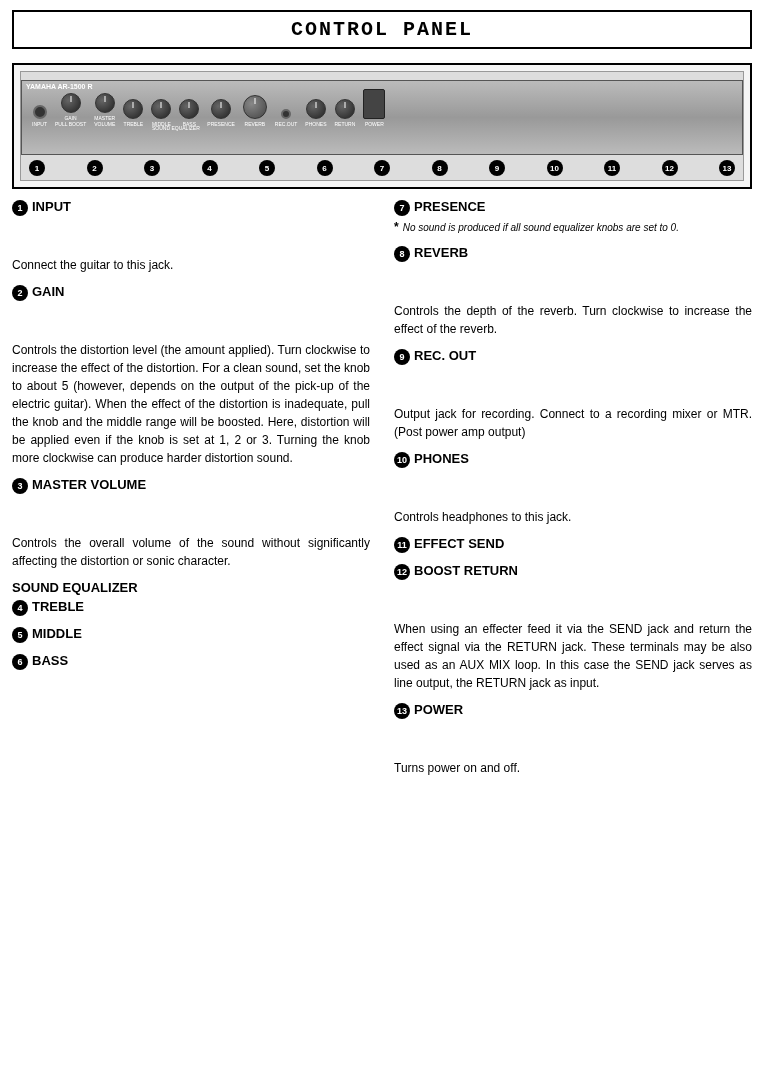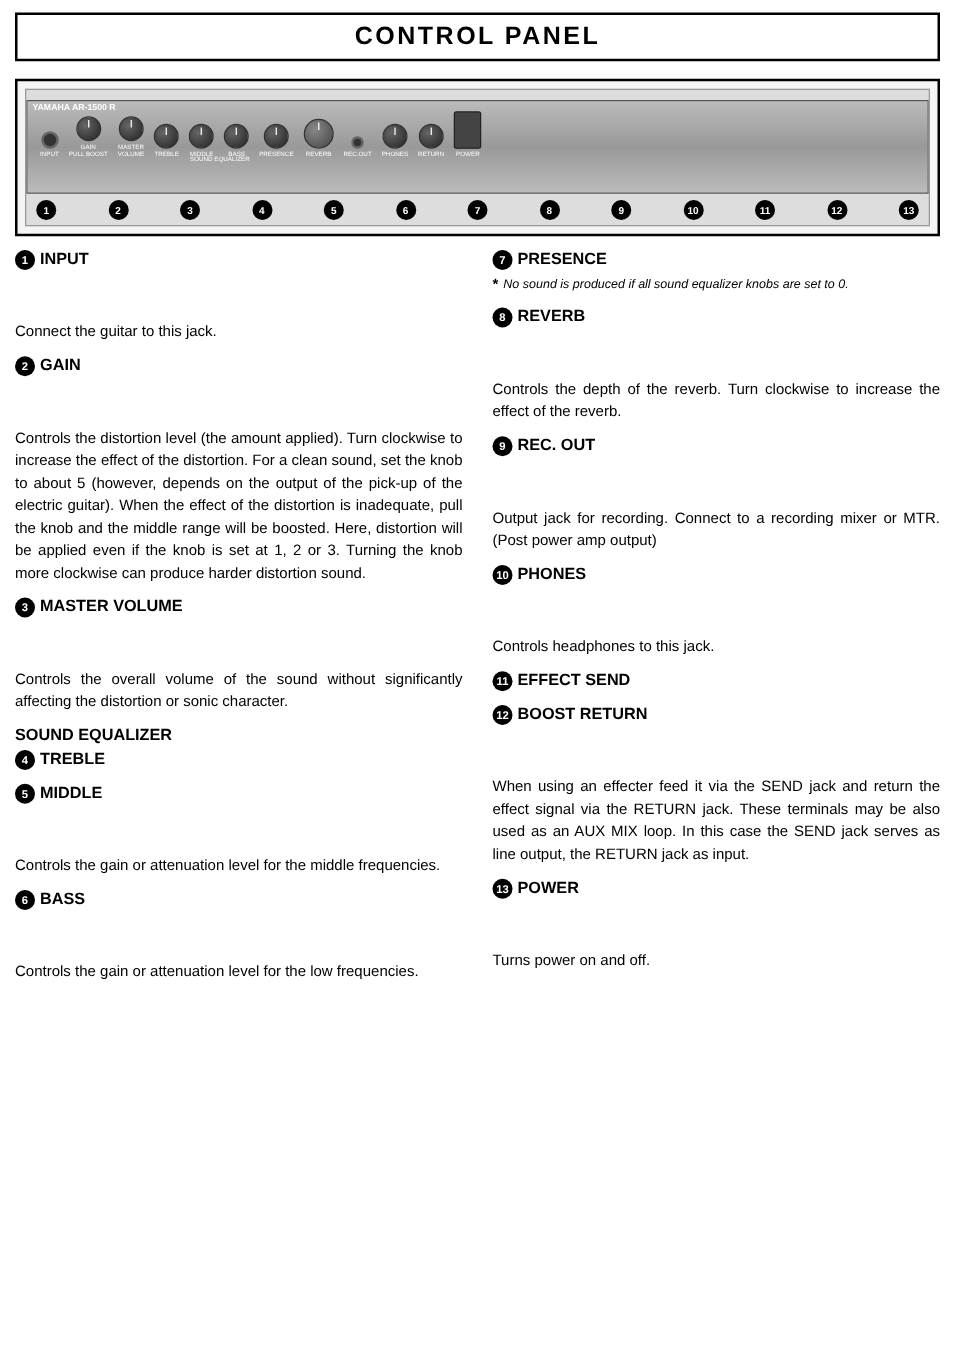--- a/index.html
+++ b/index.html
@@ -10,20 +10,21 @@
       font-family: Arial, Helvetica, sans-serif;
       font-size: 13px;
       color: #000;
     }
 
     .page-title-bar {
       border: 2px solid #000;
       text-align: center;
       padding: 6px 0;
       margin: 10px 12px 14px 12px;
+      font-family: Liberation Mono, monospace;
     }
     .page-title-bar h1 {
       font-size: 20px;
       font-weight: bold;
       letter-spacing: 2px;
     }
 
     .panel-image-container {
       border: 2px solid #000;
       margin: 0 12px 10px 12px;
@@ -313,29 +314,27 @@
         <span class="circle-num">4</span>
         <span class="section-title">TREBLE</span>
       </div>
     </div>
 
     <div class="section">
       <div class="section-header">
         <span class="circle-num">5</span>
         <span class="section-title">MIDDLE</span>
       </div>
-      <div class="section-body">Controls the gain or attenuation level for the middle frequencies.</div>
     </div>
 
     <div class="section">
       <div class="section-header">
         <span class="circle-num">6</span>
         <span class="section-title">BASS</span>
       </div>
-      <div class="section-body">Controls the gain or attenuation level for the low frequencies.</div>
     </div>
 
   </div>
 
   <div class="col-right">
 
     <div class="section">
       <div class="section-header">
         <span class="circle-num">7</span>
         <span class="section-title">PRESENCE</span>

